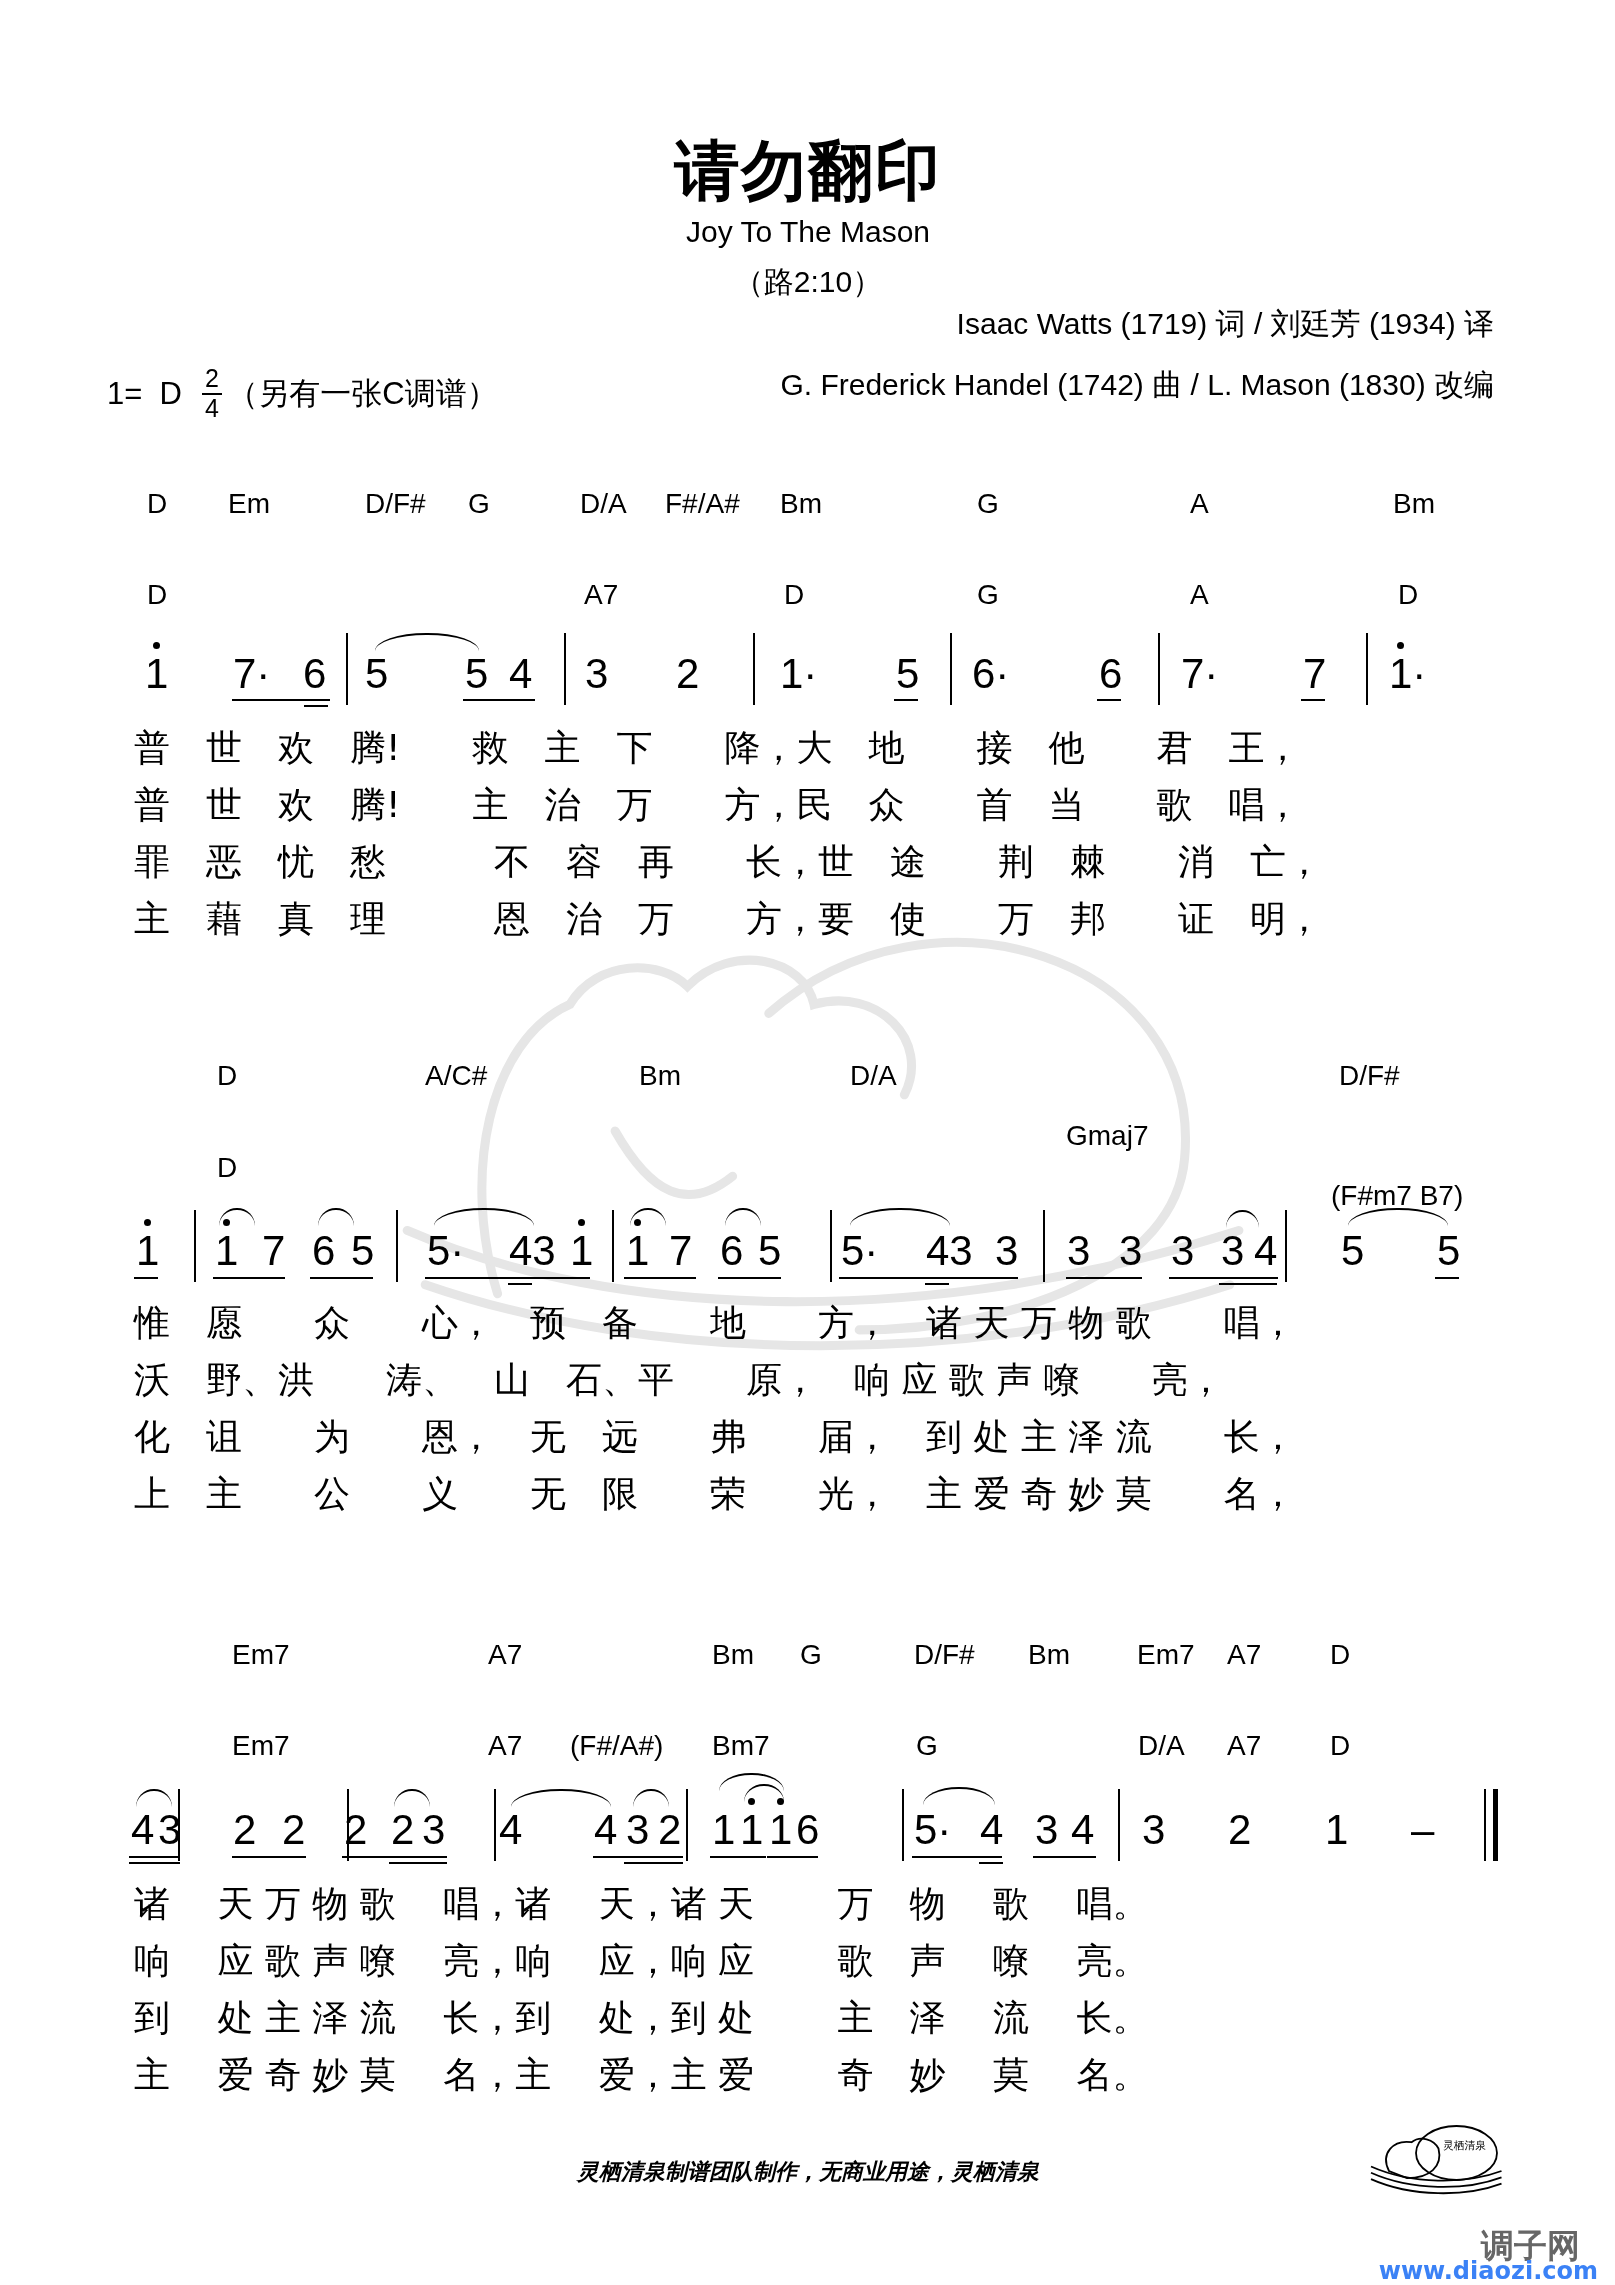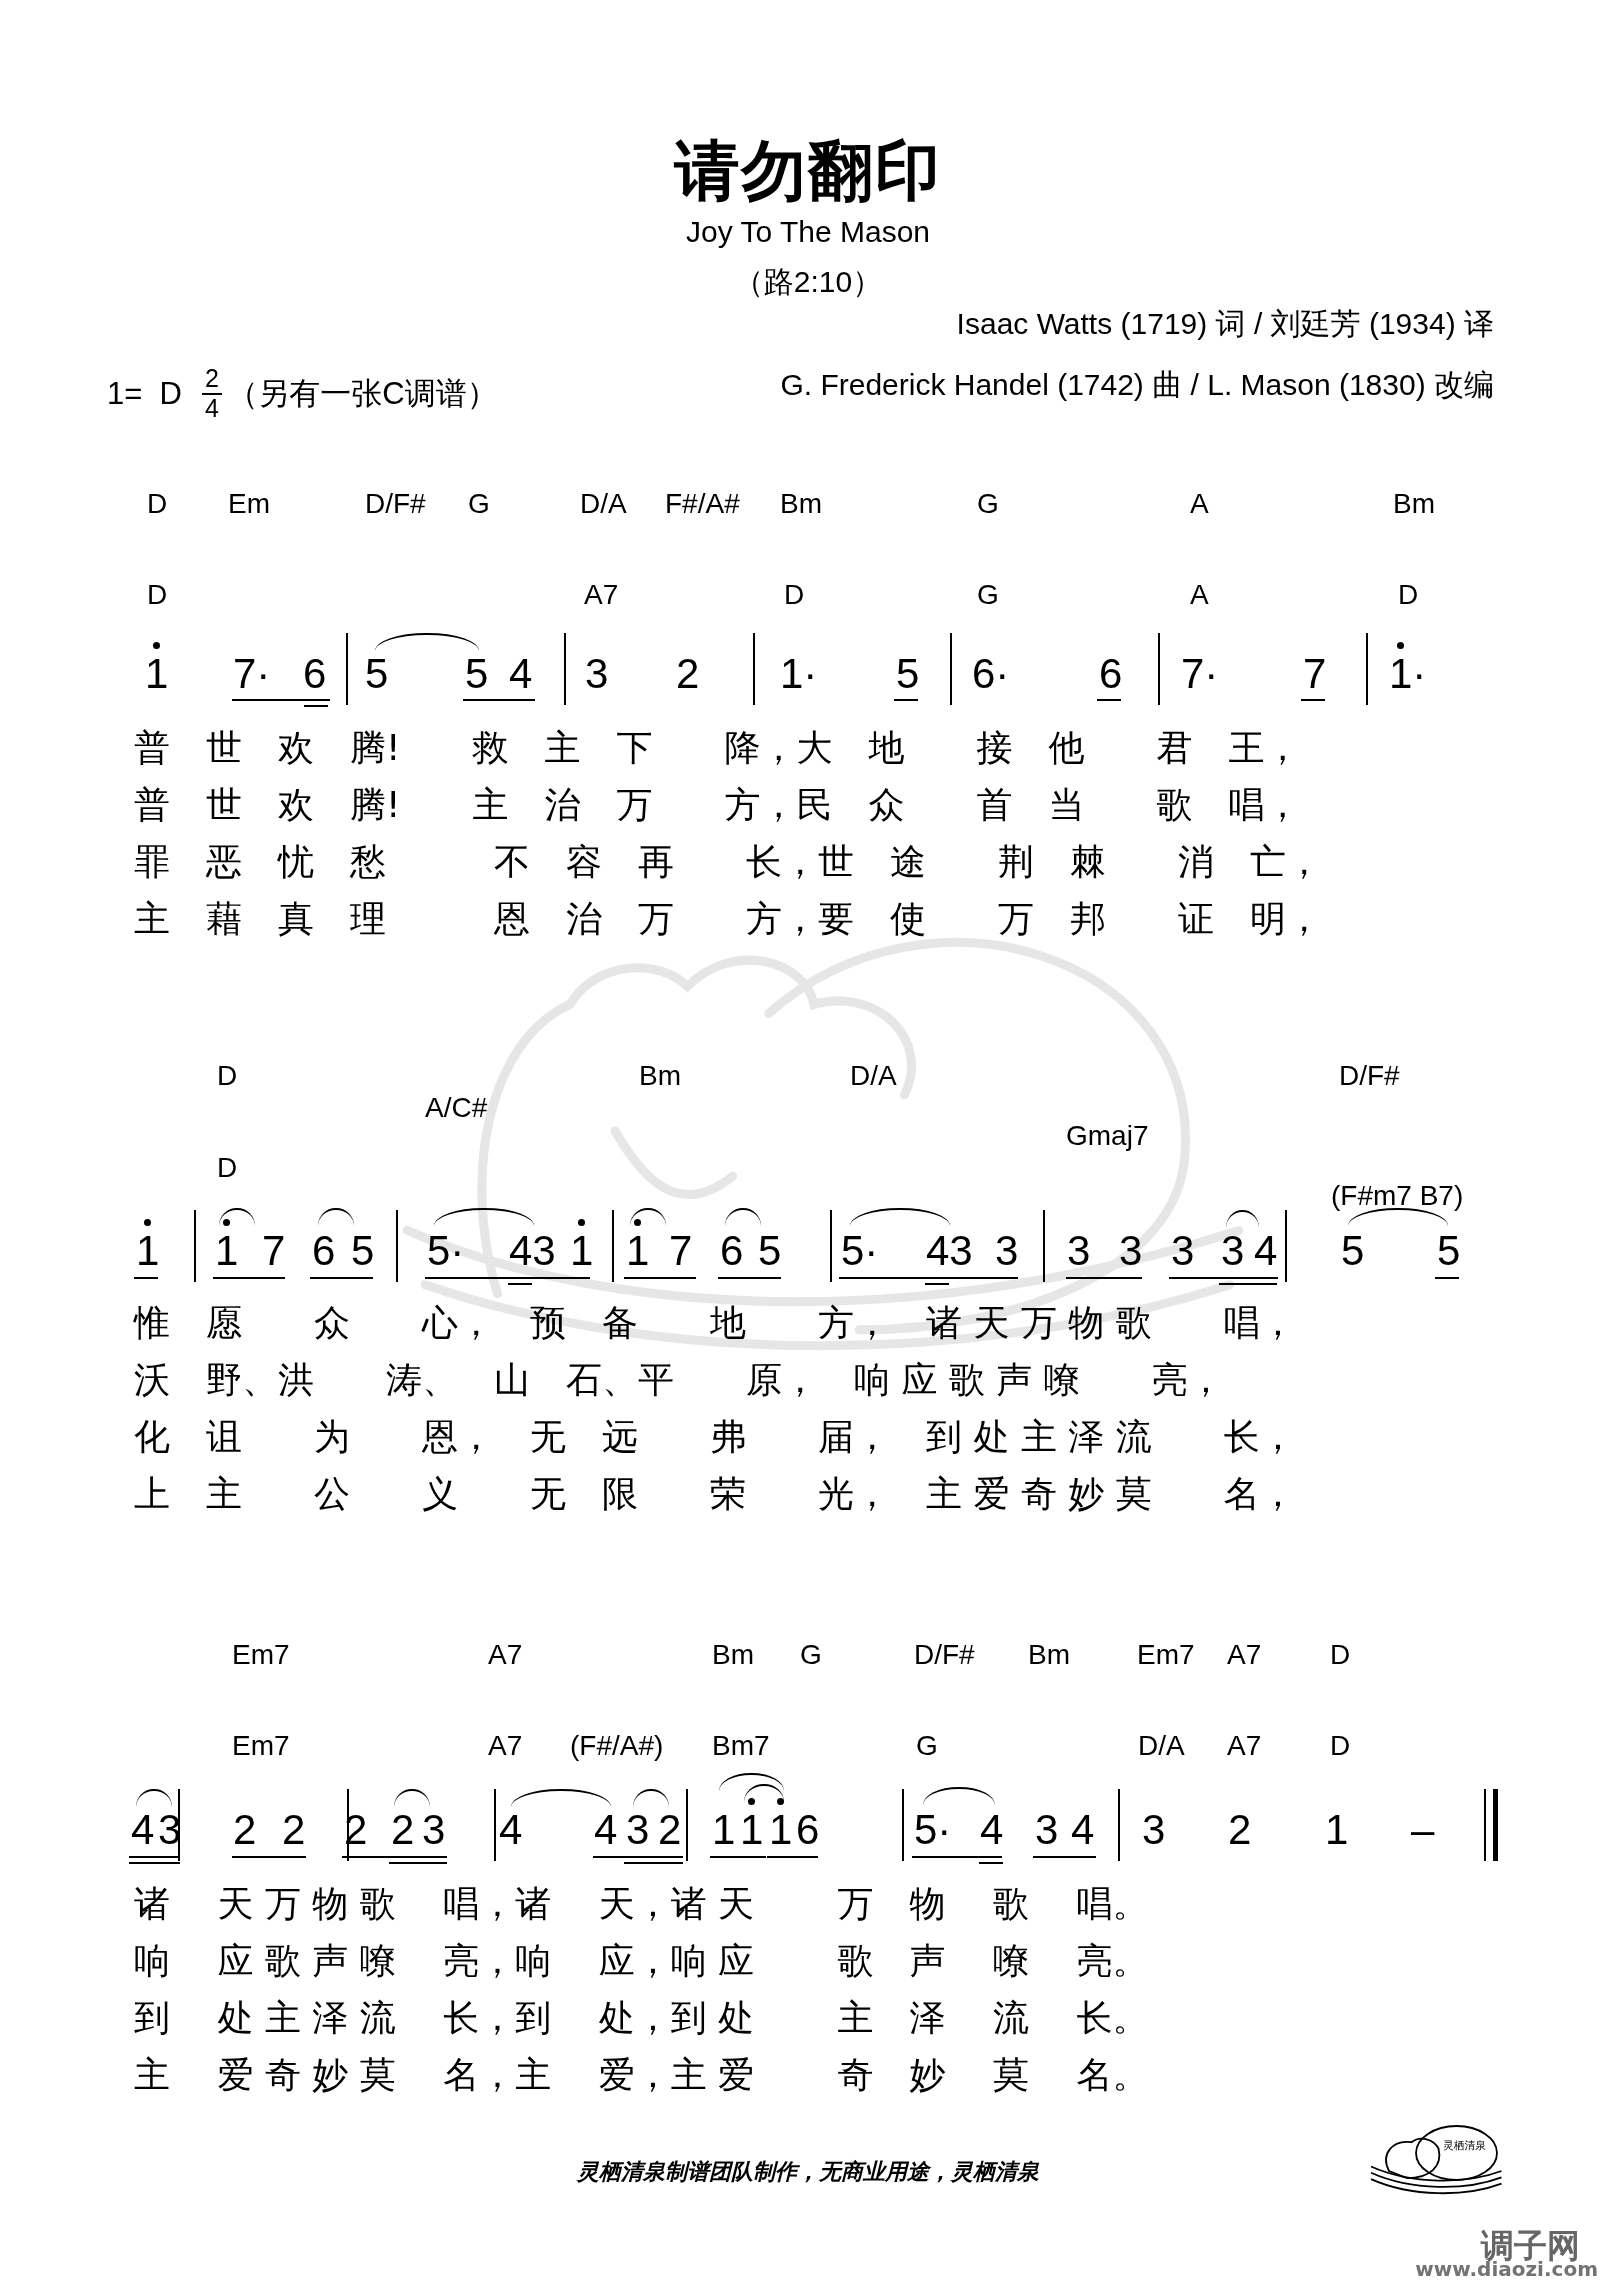--- a/index.html
+++ b/index.html
@@ -18,21 +18,21 @@
     .chord { position: absolute; font-size: 28px; font-family: "Liberation Sans", sans-serif; white-space: nowrap; }
     .note { position: absolute; font-size: 42px; font-family: "Liberation Sans", sans-serif; white-space: nowrap; }
     .bar { position: absolute; width: 1.8px; background: #000; }
     .ul { position: absolute; height: 1.8px; background: #000; }
     .dot { position: absolute; width: 7.2px; height: 7.2px; border-radius: 50%; background: #000; }
     .slur { position: absolute; border-top: 2.3px solid #000; border-radius: 50% 50% 0 0 / 100% 100% 0 0; height: 16.3px; }
     .lyric { position: absolute; font-size: 36px; white-space: nowrap; }
     .footer { left: 0; width: 1616px; top: 2157px; text-align: center; font-size: 22px; font-weight: bold; font-style: italic; font-family: "DejaVu Serif", serif; }
     .wm { position: absolute; }
     .site { right: 36px; top: 2224px; font-size: 33px; color: #666; font-weight: bold; }
-    .site-url { right: 18px; top: 2257px; font-size: 20px; color: #737373; font-weight: bold; }
+    .site-url { right: 18px; top: 2257px; font-size: 24px; color: #3b82f6; font-weight: bold; }
   </style>
 </head>
 <body>
 
 <div class="abs title">请勿翻印</div>
 <div class="abs subtitle">Joy To The Mason</div>
 <div class="abs ref">（路2:10）</div>
 <div class="abs credit" style="top:304px">Isaac Watts (1719) 词 / 刘廷芳 (1934) 译</div>
 <div class="abs credit" style="top:365px">G. Frederick Handel (1742) 曲 / L. Mason (1830) 改编</div>
 <div class="abs key">
@@ -96,21 +96,21 @@
     <div class="bar" style="left: 1158px; top: 633px; height: 72px;"></div>
     <div class="bar" style="left: 1366px; top: 633px; height: 72px;"></div>
     <div class="lyric" style="left: 134px; top: 724px; text-align: center;">普　世　欢　腾!　　救　主　下　　降，大　地　　接　他　　君　王，</div>
     <div class="lyric" style="left: 134px; top: 781px;">普　世　欢　腾!　　主　治　万　　方，民　众　　首　当　　歌　唱，</div>
     <div class="lyric" style="left: 134px; top: 838px;">罪　恶　忧　愁　　　不　容　再　　长，世　途　　荆　棘　　消　亡，</div>
     <div class="lyric" style="left: 134px; top: 895px;">主　藉　真　理　　　恩　治　万　　方，要　使　　万　邦　　证　明，</div>
   </div>
 
 <div id="sys1">
     <div class="chord" style="left: 217px; top: 1060px;">D</div>
-    <div class="chord" style="left: 425px; top: 1060px; margin-top: 32px;">A/C#</div>
+    <div class="chord" style="left: 425px; top: 1060px;">A/C#</div>
     <div class="chord" style="left: 639px; top: 1060px;">Bm</div>
     <div class="chord" style="left: 850px; top: 1060px;">D/A</div>
     <div class="chord" style="left: 1066px; top: 1120px;">Gmaj7</div>
     <div class="chord" style="left: 1339px; top: 1060px;">D/F#</div>
     <div class="chord" style="left: 217px; top: 1152px;">D</div>
     <div class="chord" style="left: 1331px; top: 1152px; margin-top: 28px;">(F#m7  B7)</div>
     <div class="note" style="left: 136px; top: 1227px;">1</div>
     <div class="dot" style="left: 144px; top: 1219px;"></div>
     <div class="note" style="left: 215px; top: 1227px;">1</div>
     <div class="dot" style="left: 223px; top: 1219px;"></div>

